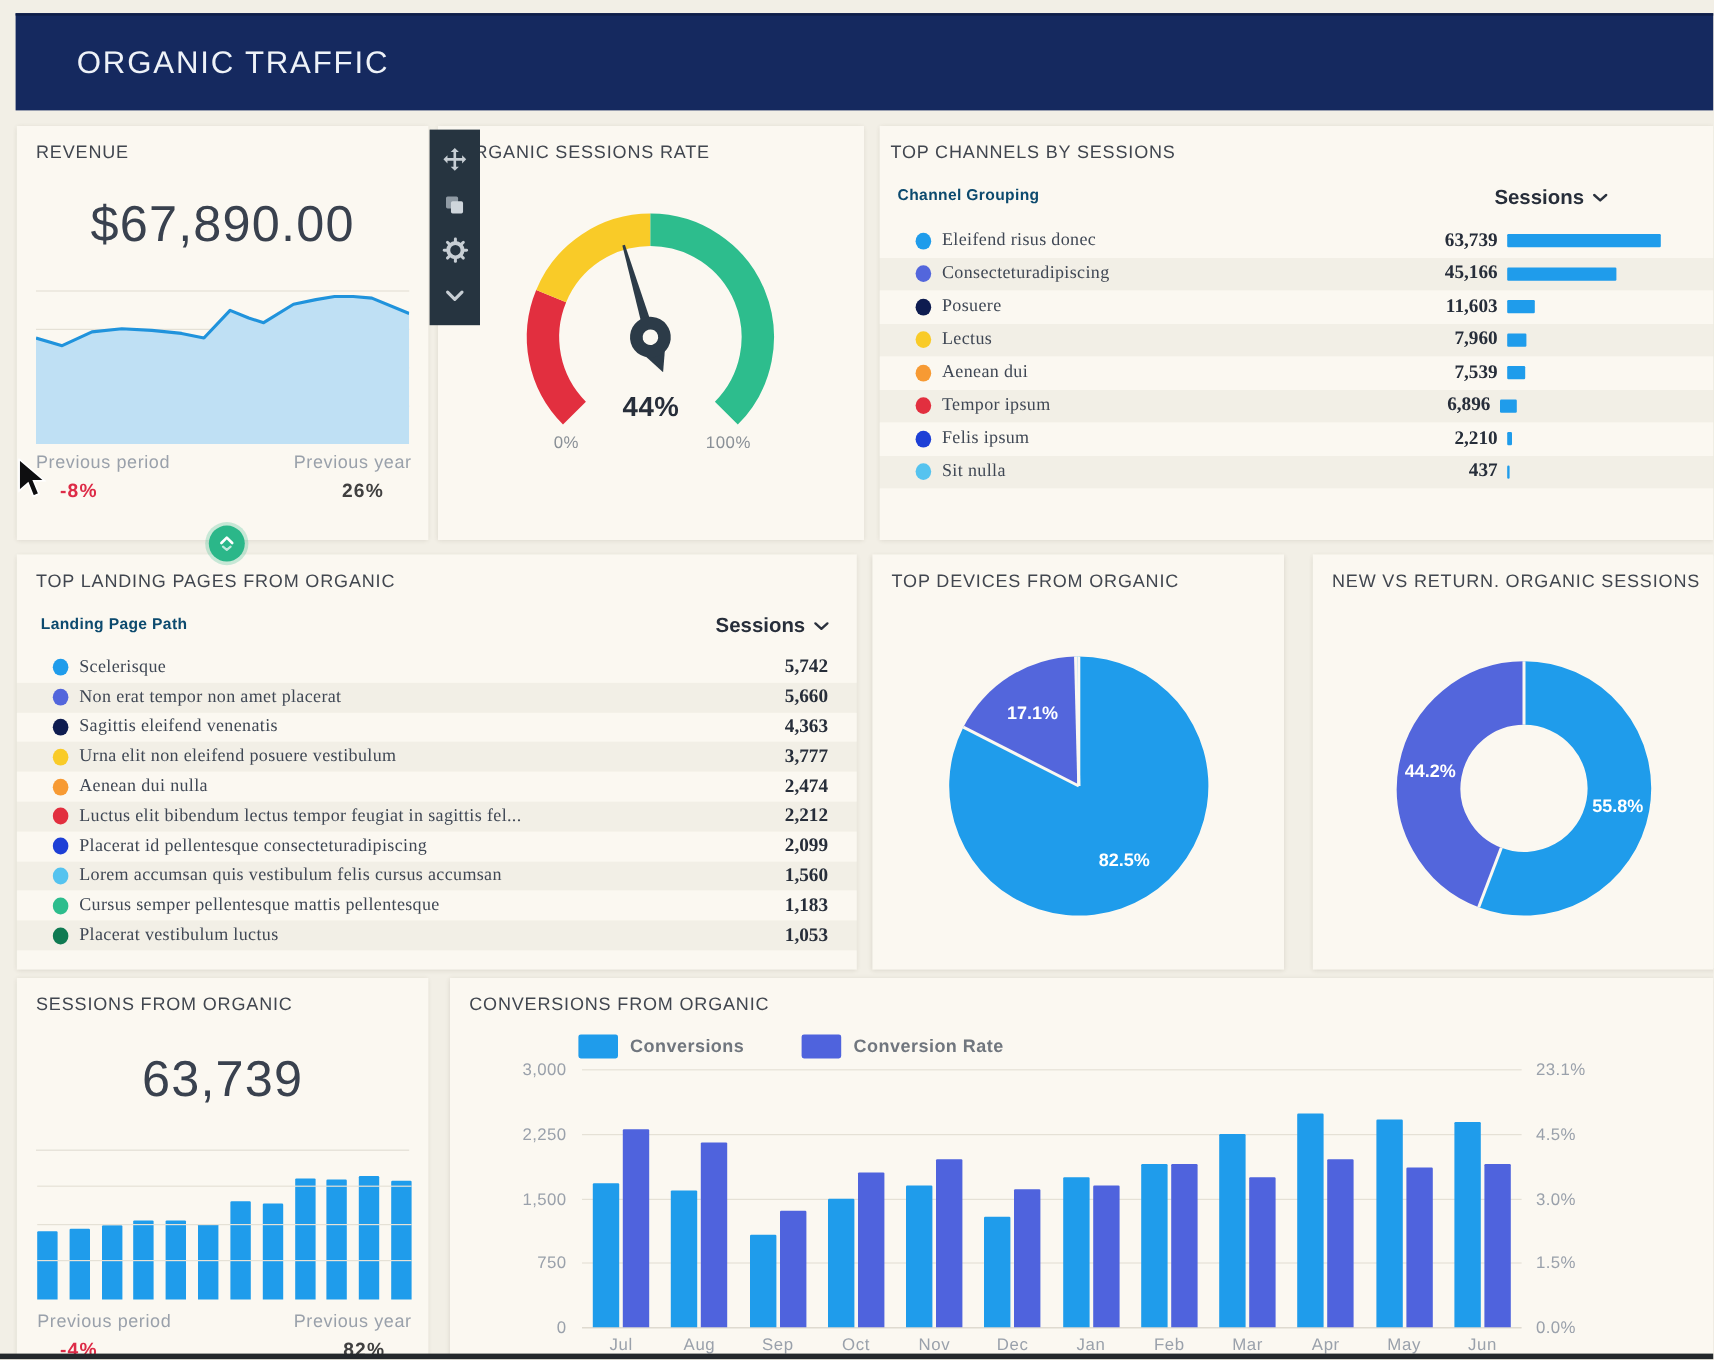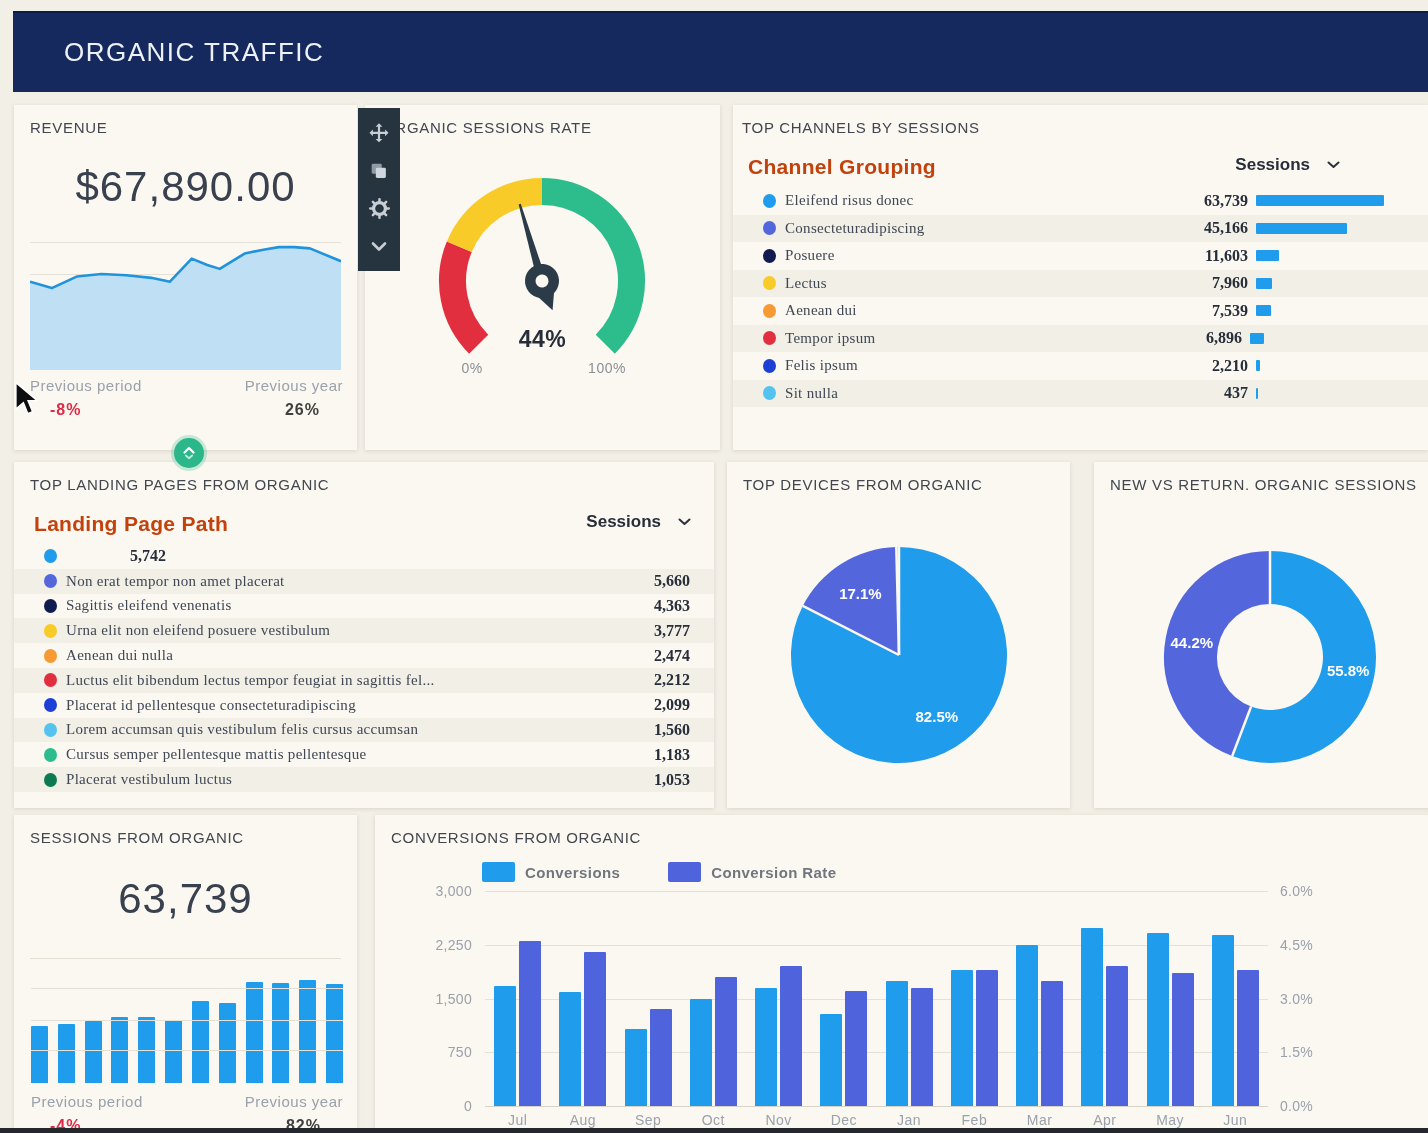--- a/index.html
+++ b/index.html
@@ -27,22 +27,22 @@
   .neg{color:#dd2b47;} .pos{color:#404040;}
   .expand-btn{position:absolute;left:160px;top:333px;width:30px;height:30px;border-radius:50%;background:#2bb789;
               box-shadow:0 0 0 3px rgba(43,183,137,.25);display:flex;align-items:center;justify-content:center;z-index:8;cursor:pointer;}
 
   
   .gauge-value{position:absolute;left:0;top:221px;width:100%;text-align:center;font-size:23px;font-weight:700;color:#272e3a;letter-spacing:.5px;}
   .gauge-tick{position:absolute;top:255px;width:44px;text-align:center;font-size:14px;color:#8a9097;letter-spacing:.5px;}
 
   
   .thead{position:absolute;top:50px;left:0;right:0;height:26px;}
-  .th1{position:absolute;top:0;font-size:21px;font-weight:700;color:#c2410c;letter-spacing:.3px;}
-  .th2{position:absolute;top:0;font-size:17px;font-weight:700;color:#272e3a;display:flex;align-items:center;gap:17px;cursor:pointer;}
+  .th1{position:absolute;top:0;font-size:13px;font-weight:700;color:#0c4a6e;letter-spacing:.3px;}
+  .th2{position:absolute;top:0;font-size:17px;font-weight:700;color:#272e3a;display:flex;align-items:center;gap:7px;cursor:pointer;}
   .rows{position:absolute;left:0;right:0;top:82px;font-family:Liberation Serif, serif;}
   .t-row{display:flex;align-items:center;padding-left:30px;}
   .t-row.stripe{background:rgba(95,85,55,.055);}
   .dot{width:13px;height:14px;border-radius:50%;flex:none;margin-right:9px;}
   .t-label{flex:1;font-size:15px;color:#3f4754;letter-spacing:.3px;white-space:nowrap;overflow:hidden;}
   .t-val{width:100px;text-align:right;font-size:16px;font-weight:700;color:#272e3a;flex:none;}
   .barwrap{width:162px;flex:none;margin-left:8px;display:flex;align-items:center;}
   .hbar{height:11px;background:#1f9ceb;border-radius:1px;}
 
   
@@ -240,20 +240,21 @@
       <div class="th2" style="right:23px;">
         <span>Sessions</span>
         <svg width="13" height="8" viewBox="0 0 13 8">
             <polyline points="1.5,1.5 6.5,6 11.5,1.5" fill="none" stroke="#2b323e" stroke-width="2" stroke-linecap="round" stroke-linejoin="round"></polyline>
           </svg>
       </div>
     </div>
     <div class="rows" style="--rowh:24.8px;--rowpr:24px;">
         <div class="t-row" style="height: 24.8px; padding-right: 24px;">
           <div class="dot" style="background: rgb(31, 156, 235);"></div>
+          <div class="t-label">Scelerisque</div>
           <div class="t-val">5,742</div>
         </div>
         <div class="t-row stripe" style="height: 24.8px; padding-right: 24px;">
           <div class="dot" style="background: rgb(83, 102, 220);"></div>
           <div class="t-label">Non erat tempor non amet placerat</div>
           <div class="t-val">5,660</div>
         </div>
         <div class="t-row" style="height: 24.8px; padding-right: 24px;">
           <div class="dot" style="background: rgb(14, 28, 80);"></div>
           <div class="t-label">Sagittis eleifend venenatis</div>
@@ -359,21 +360,21 @@
         <div class="lg-label">Conversion Rate</div>
       </div>
     <div>
         <div class="axis-lab" style="right: 956px; top: 68px; width: 60px; text-align: right;">3,000</div>
         <div class="axis-lab" style="right: 956px; top: 121.75px; width: 60px; text-align: right;">2,250</div>
         <div class="axis-lab" style="right: 956px; top: 175.5px; width: 60px; text-align: right;">1,500</div>
         <div class="axis-lab" style="right: 956px; top: 229.25px; width: 60px; text-align: right;">750</div>
         <div class="axis-lab" style="right: 956px; top: 283px; width: 60px; text-align: right;">0</div>
       </div>
     <div>
-        <div class="axis-lab" style="left: 905px; top: 68px;">6.0%</div>
+        <div class="axis-lab" style="left: 905px; top: 68px;">23.1%</div>
         <div class="axis-lab" style="left: 905px; top: 121.75px;">4.5%</div>
         <div class="axis-lab" style="left: 905px; top: 175.5px;">3.0%</div>
         <div class="axis-lab" style="left: 905px; top: 229.25px;">1.5%</div>
         <div class="axis-lab" style="left: 905px; top: 283px;">0.0%</div>
       </div>
     <div class="plot">
       <div>
           <div class="gridline" style="top: 0px;"></div>
           <div class="gridline" style="top: 53.75px;"></div>
           <div class="gridline" style="top: 107.5px;"></div>

